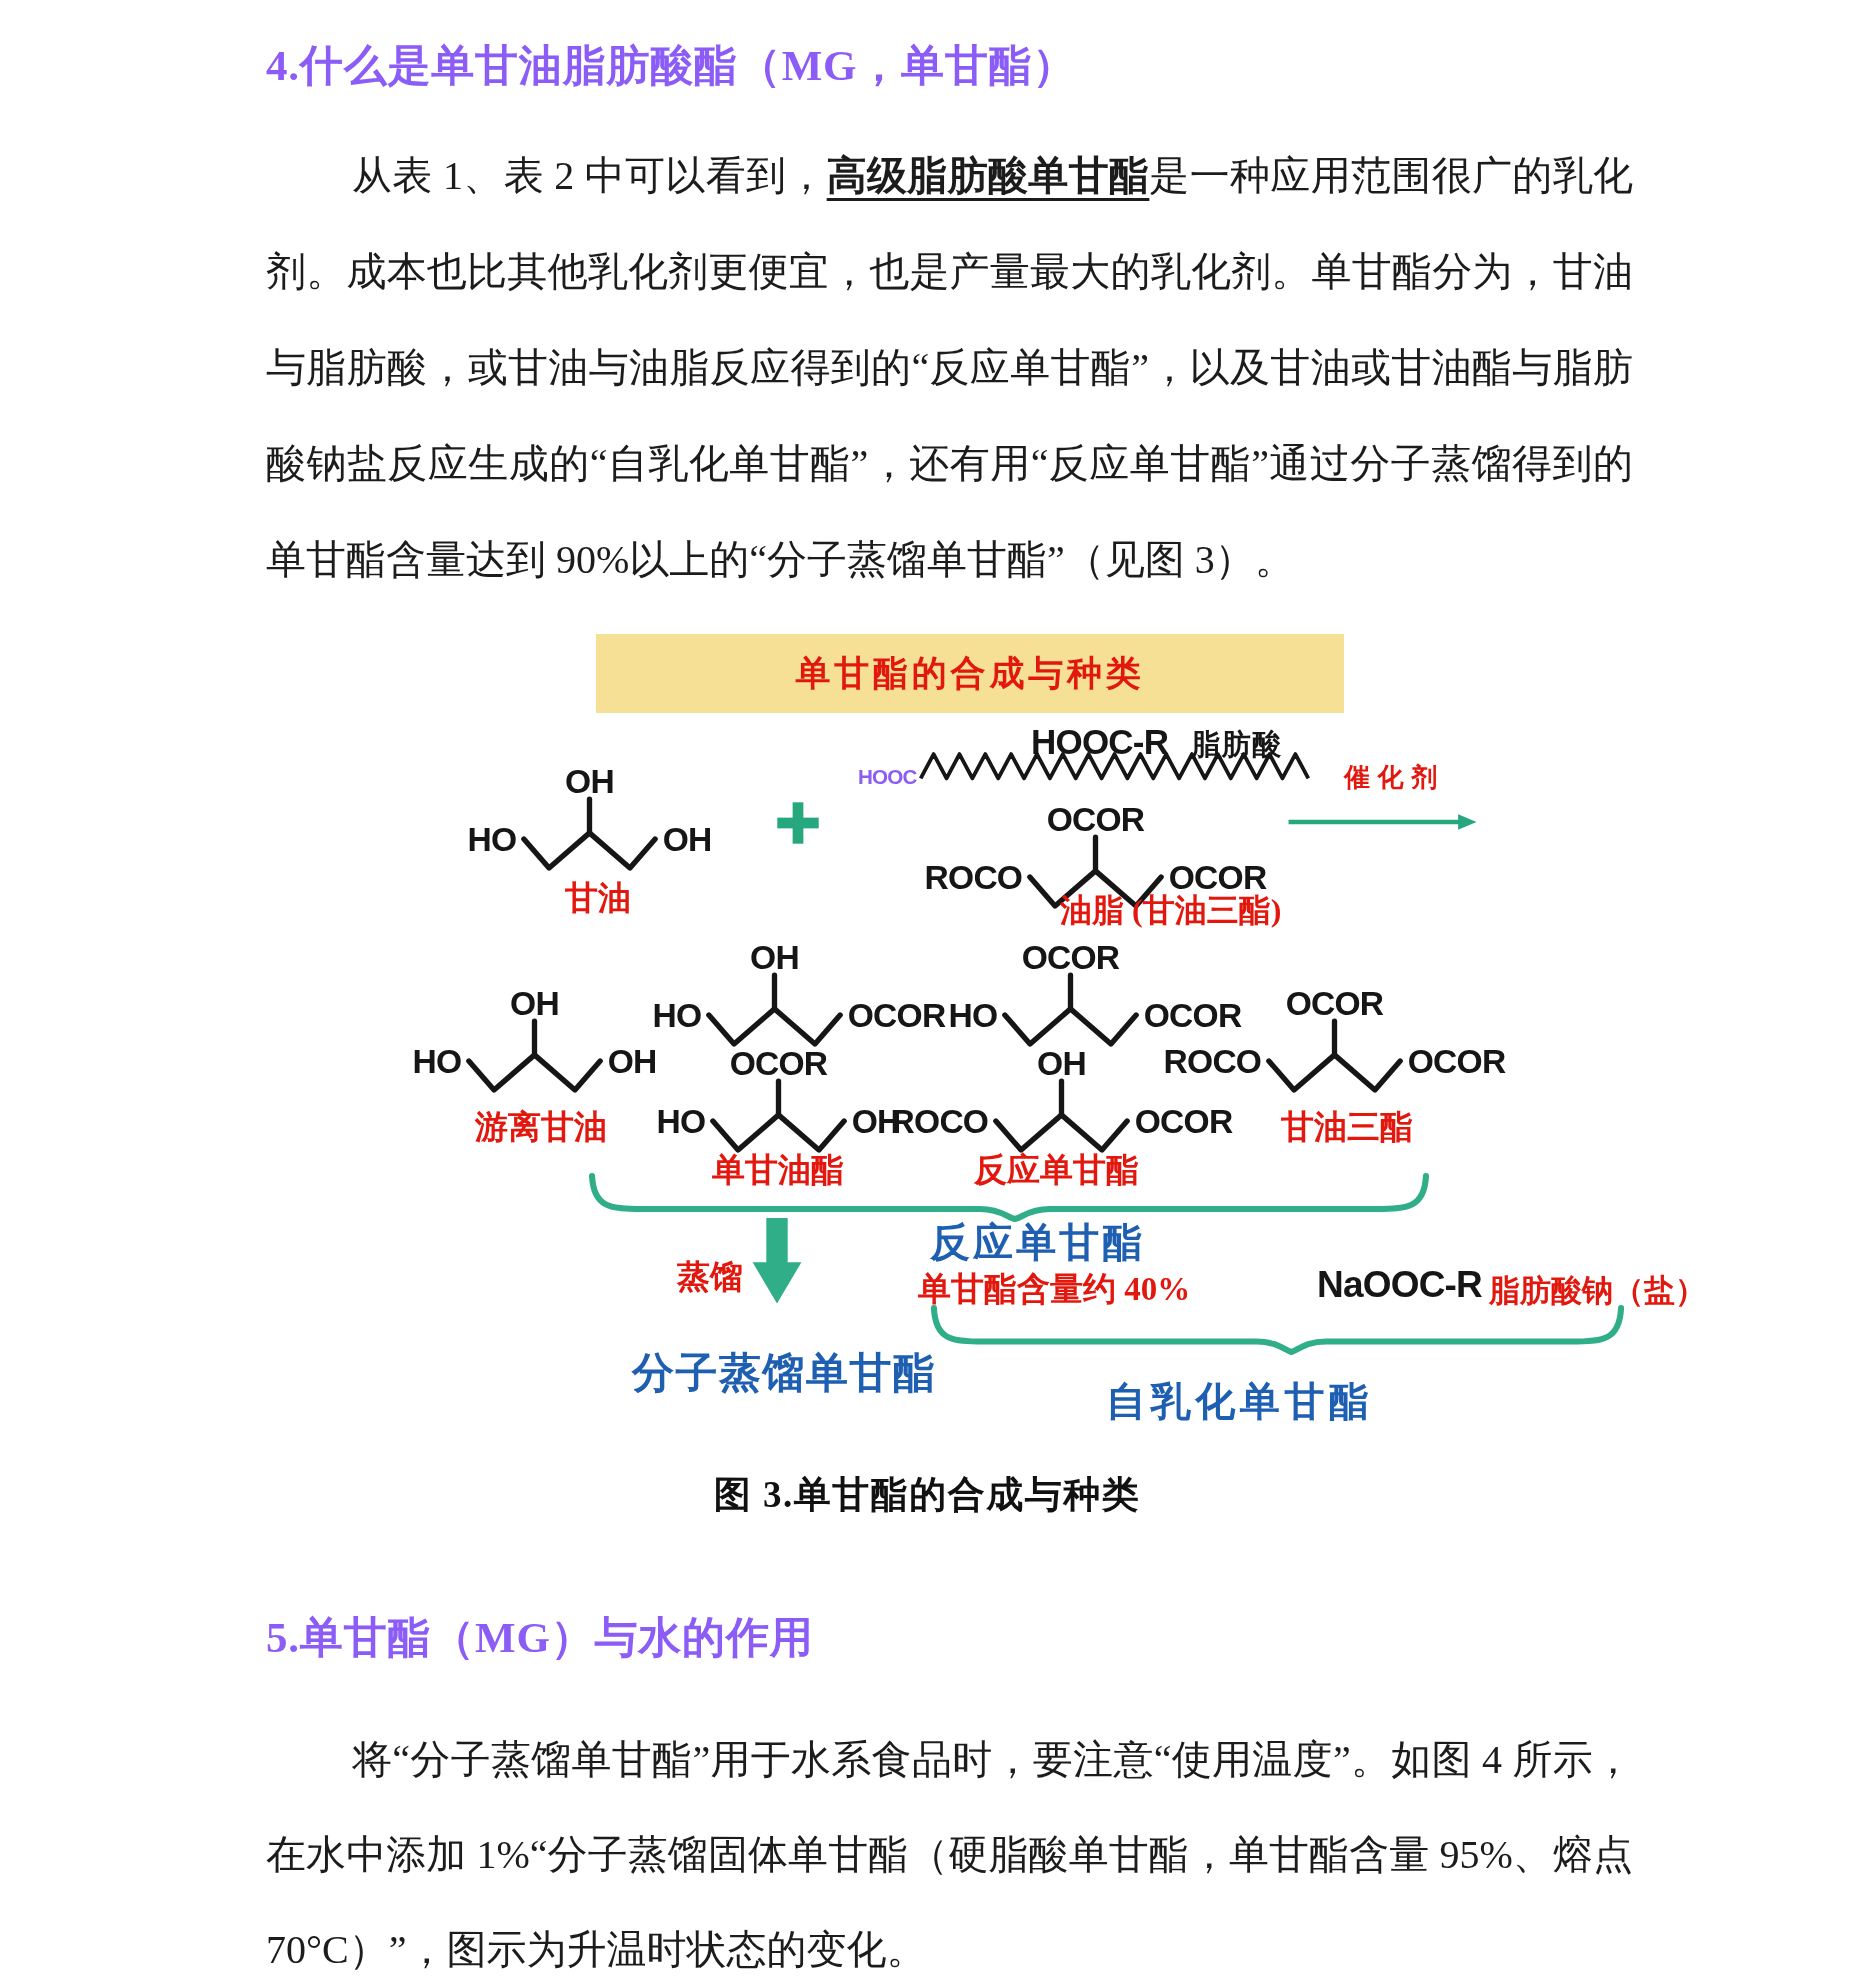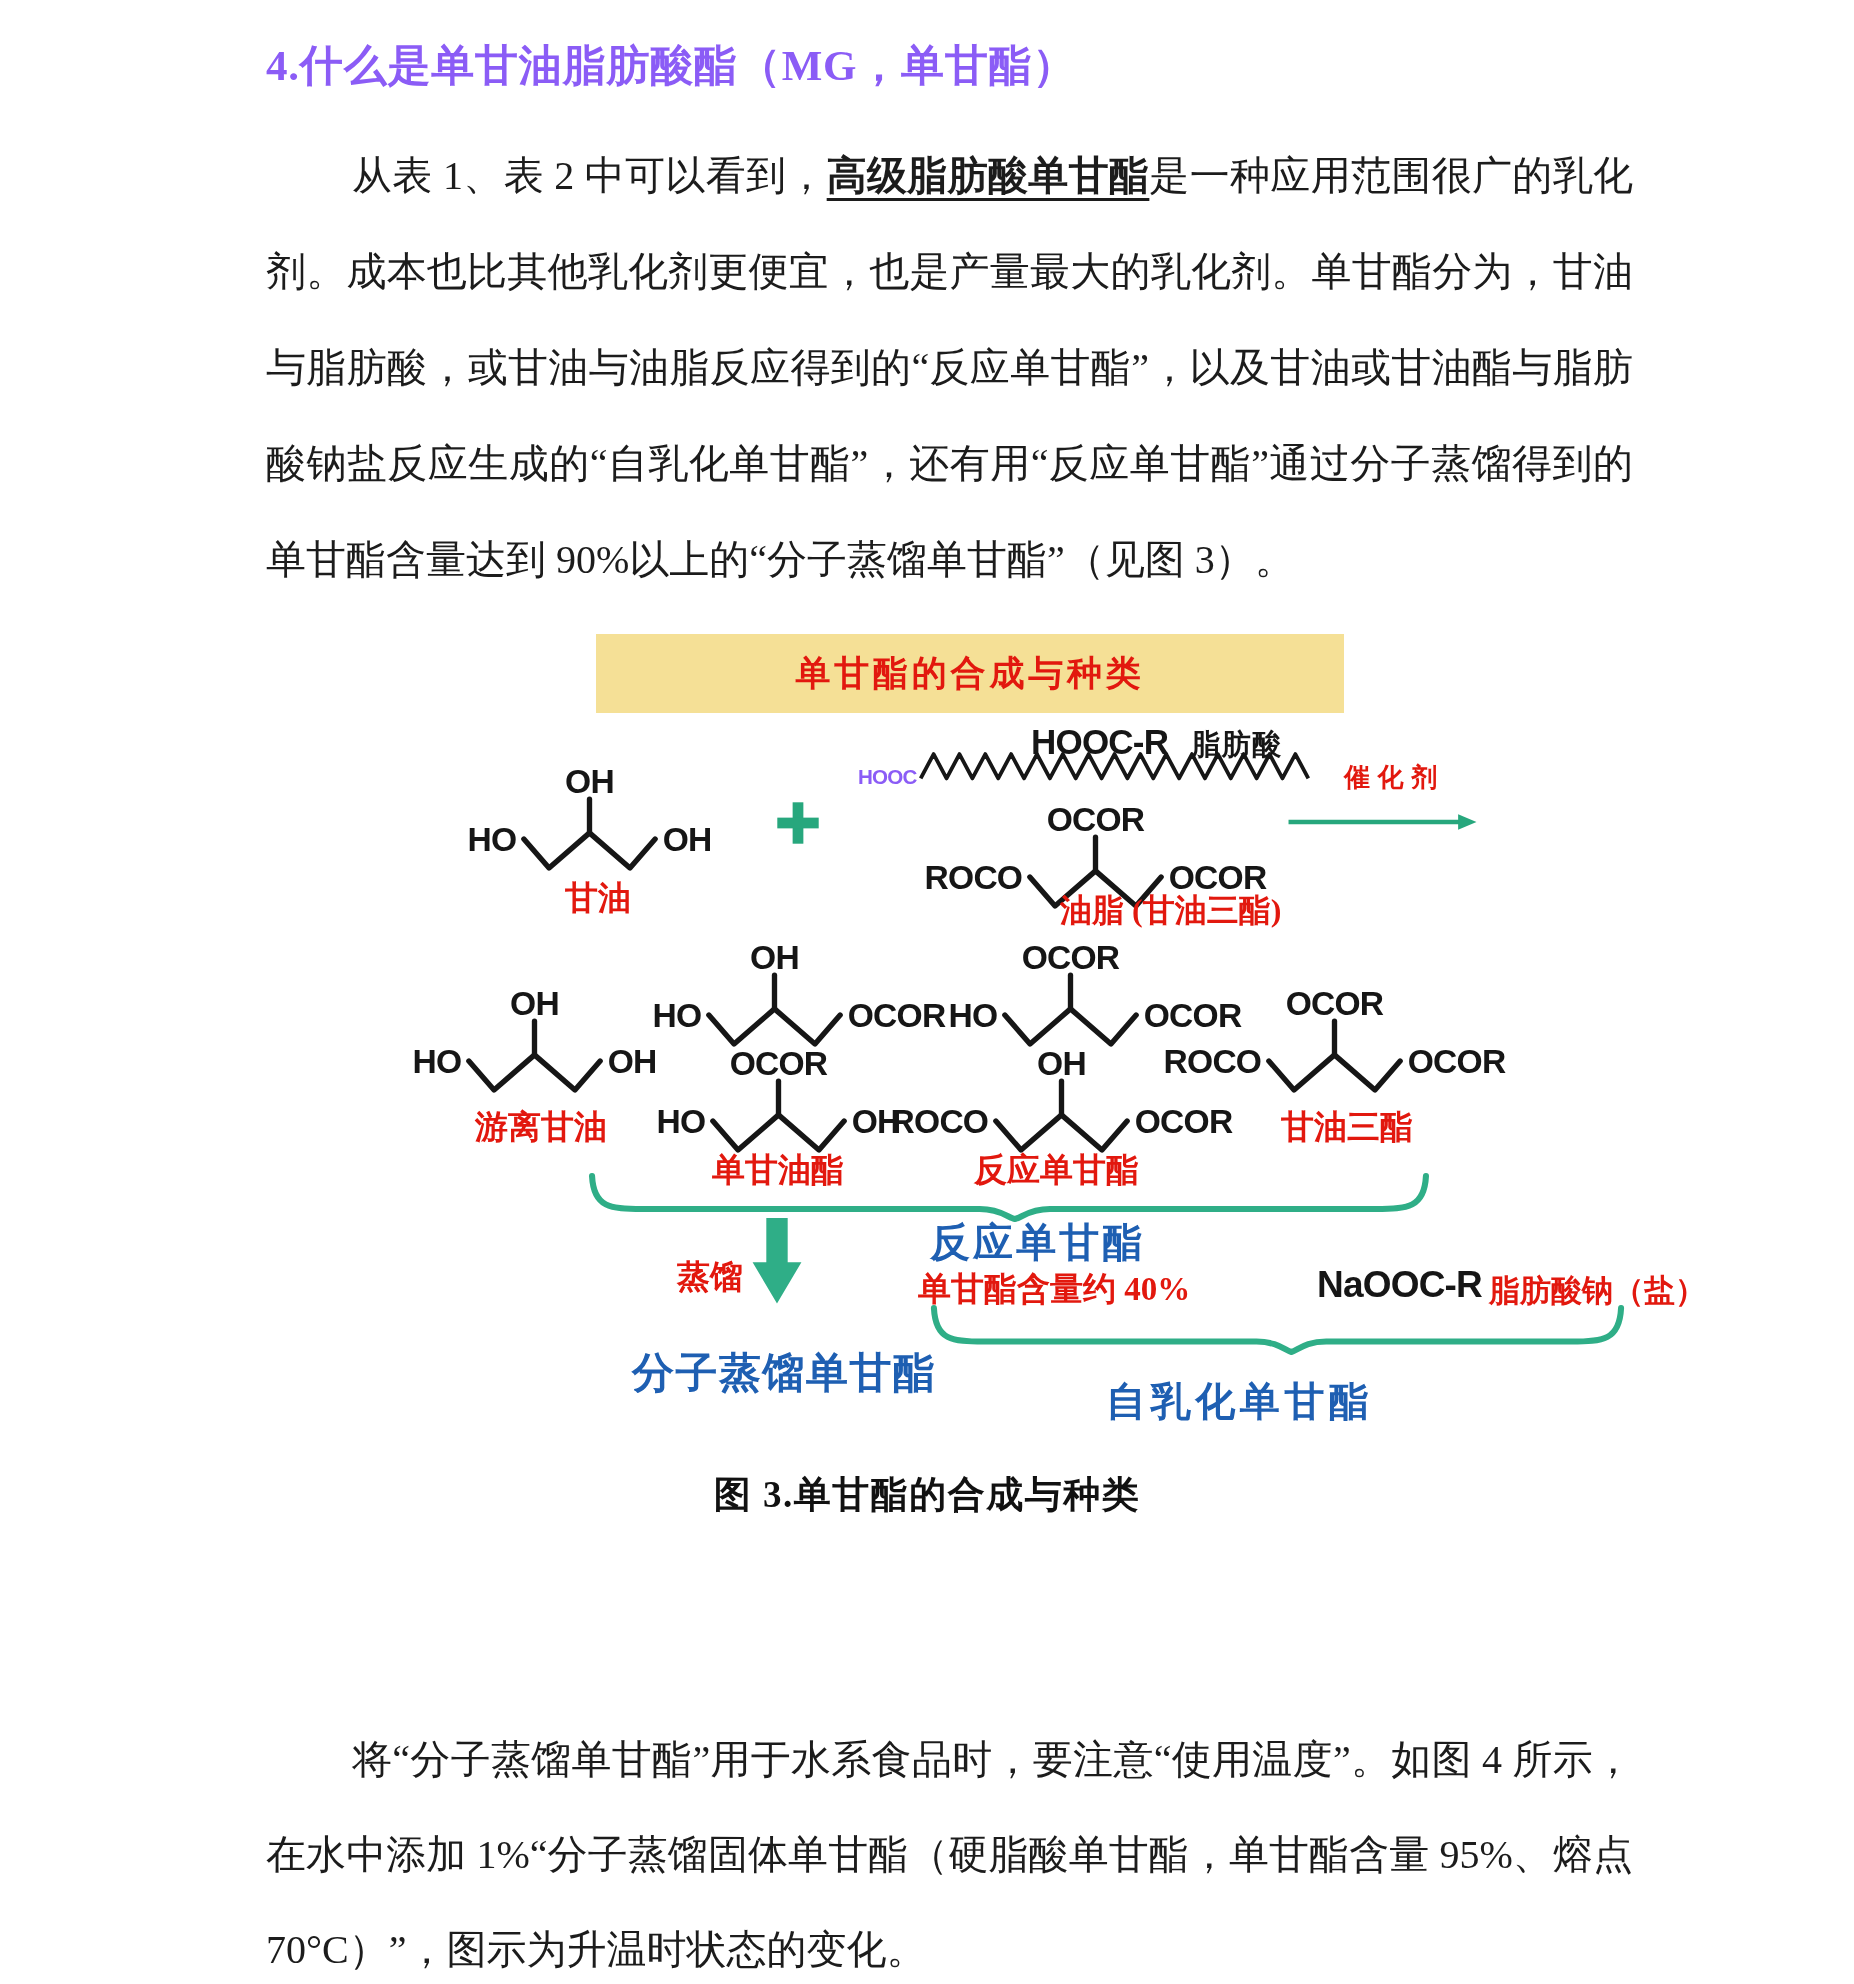--- a/index.html
+++ b/index.html
@@ -173,17 +173,18 @@
         <path class="bracepath" fill="none" stroke="#2fae87" stroke-width="8" stroke-linecap="round" d="M4,4 C6,46.279999999999994 28,48.279999999999994 70,48.279999999999994 L429.8,48.279999999999994 C457.8,48.279999999999994 467.8,60.279999999999994 475.8,62 C483.8,60.279999999999994 493.8,48.279999999999994 521.8,48.279999999999994 L845,48.279999999999994 C887,48.279999999999994 909,46.279999999999994 911,4"></path>
       </svg>
     </div>
 
     <div class="abs bigblue" style="left:686px;top:748px;font-size:40px;letter-spacing:4.6px;">自乳化单甘酯</div>
     <div class="abs bigblue" style="left:212px;top:719px;font-size:42px;letter-spacing:1.5px;">分子蒸馏单甘酯</div>
   </div>
 
   <div class="abs caption" style="left:0px;top:1470px;">图 3.单甘酯的合成与种类</div>
 
+  <h2 class="abs h-main" style="left:266px;top:1609px;margin:0;">5.单甘酯（MG）与水的作用</h2>
 
   <p class="abs para para2" style="left:266px;top:1712px;width:1367px;margin:0;">将“分子蒸馏单甘酯”用于水系食品时，要注意“使用温度”。如图 4 所示，在水中添加 1%“分子蒸馏固体单甘酯（硬脂酸单甘酯，单甘酯含量 95%、熔点 70°C）”，图示为升温时状态的变化。</p>
 
 </div>
 
 
 </body></html>

